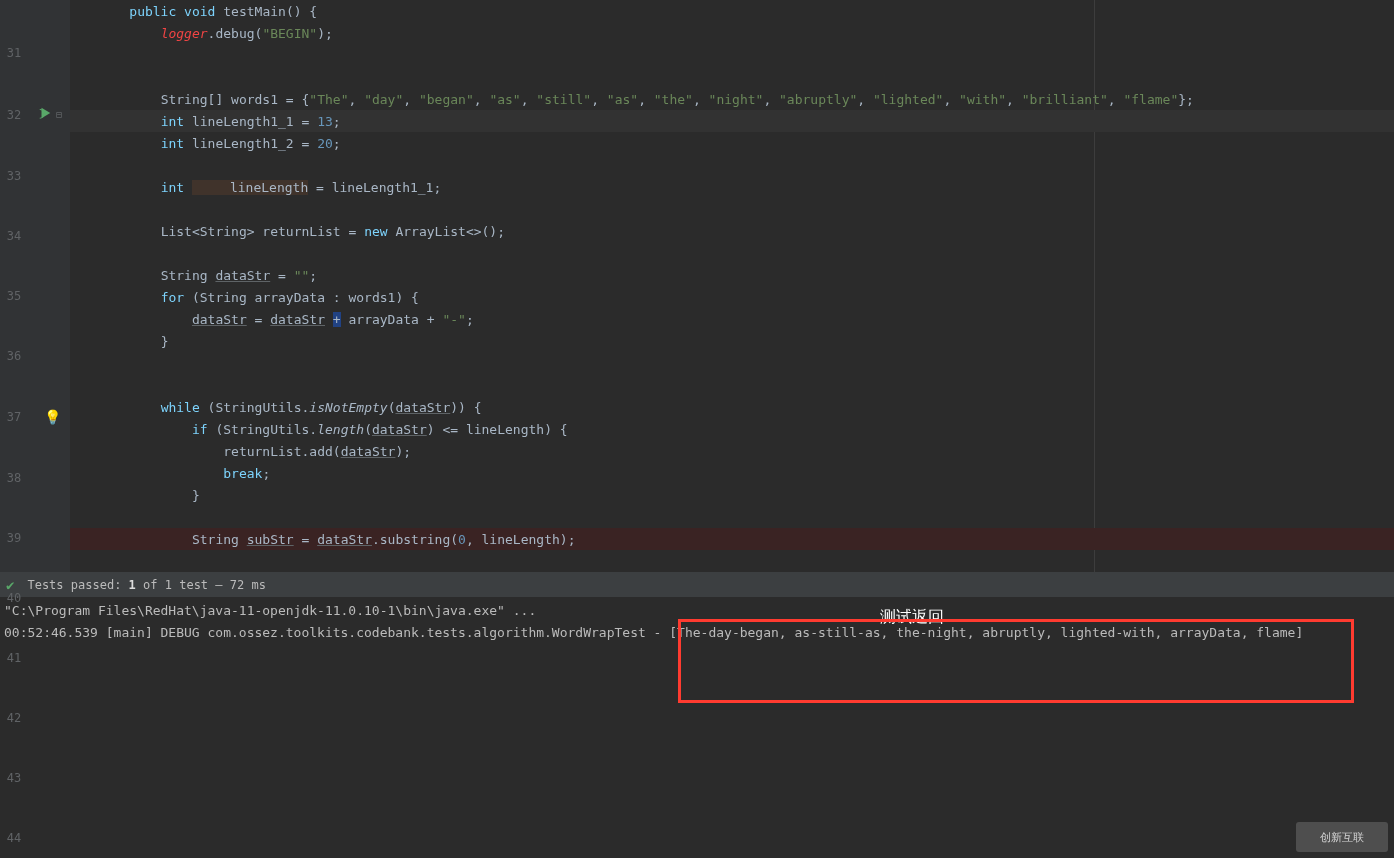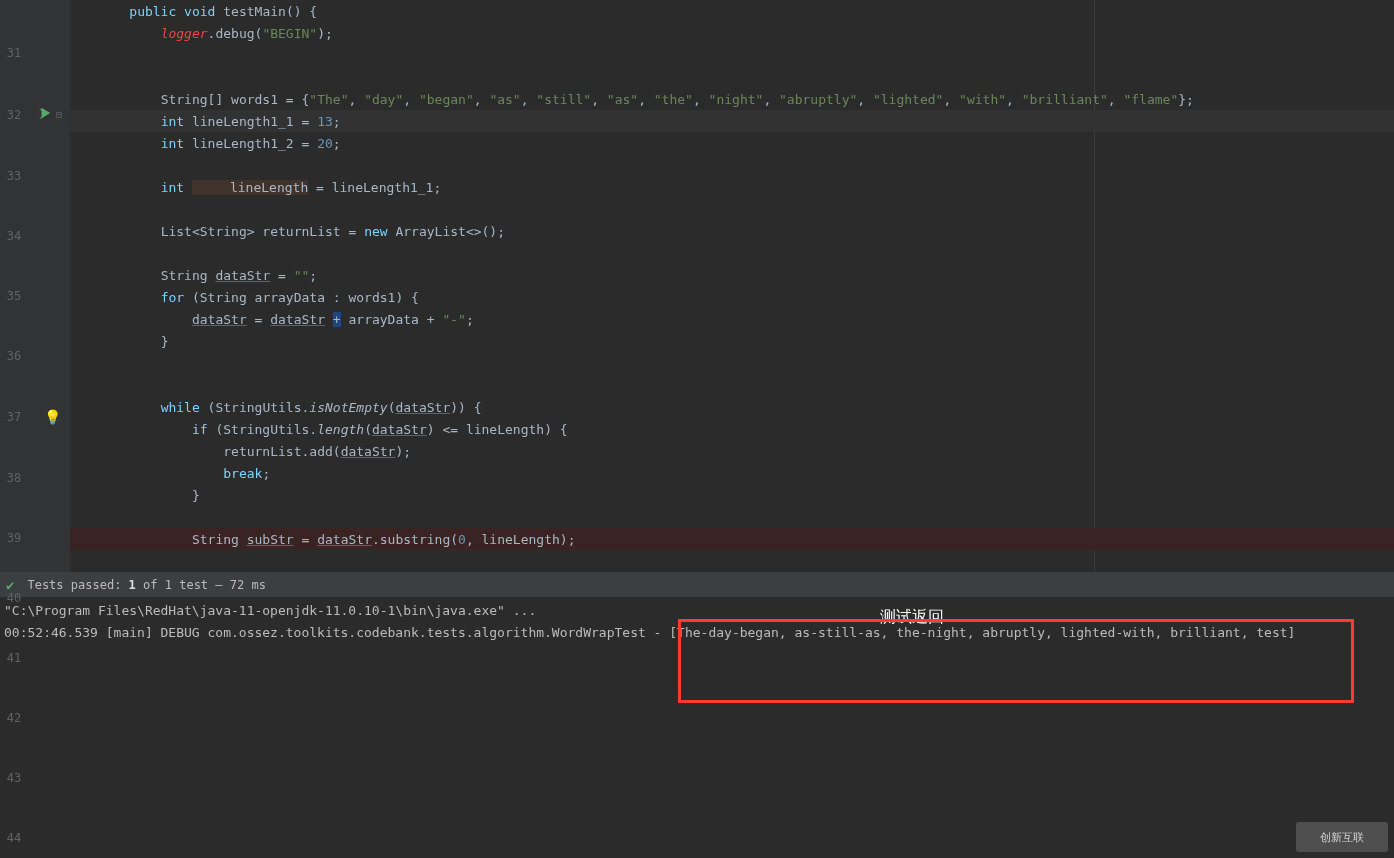--- a/index.html
+++ b/index.html
@@ -313,20 +313,20 @@
   <div class="status-strip">
     <span class="check-icon">✔</span>
     <span class="status-main">
       <span>Tests passed:</span> <b>1</b> <span>of 1 test – 72 ms</span>
     </span>
   </div>
   <div class="console">
     <div class="annotation-label">测试返回</div>
     <div class="red-box"></div>
     <div class="console-line">"C:\Program Files\RedHat\java-11-openjdk-11.0.10-1\bin\java.exe" ...</div>
-    <div class="console-line"><span>00:52:46.539 [main] DEBUG com.ossez.toolkits.codebank.tests.algorithm.WordWrapTest - </span><span>[The-day-began, as-still-as, the-night, abruptly, lighted-with, brilliant, test]</span></div>
+    <div class="console-line"><span>00:52:46.539 [main] DEBUG com.ossez.toolkits.codebank.tests.algorithm.WordWrapTest - </span><span>[The-day-began, as-still-as, the-night, abruptly, lighted-with, arrayData, flame]</span></div>
     <div class="console-line"></div>
   </div>
 </div>
 
 <div class="watermark">
   <span>创新互联</span>
 </div>
 
 </body></html>

